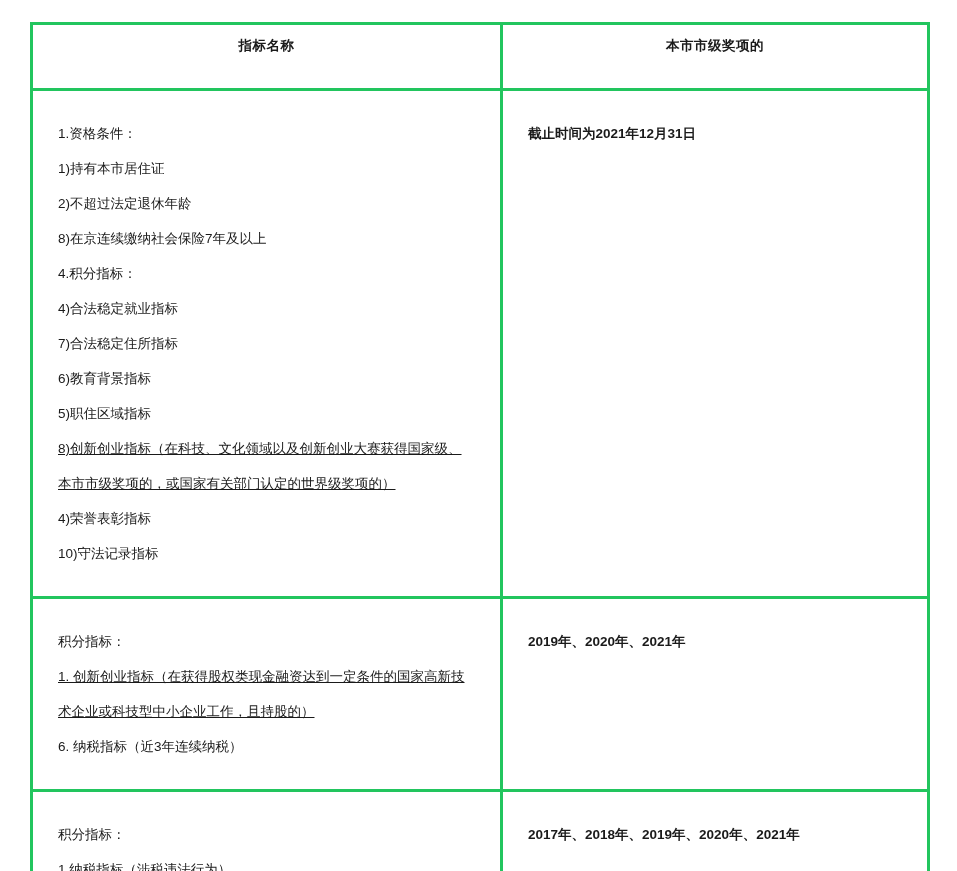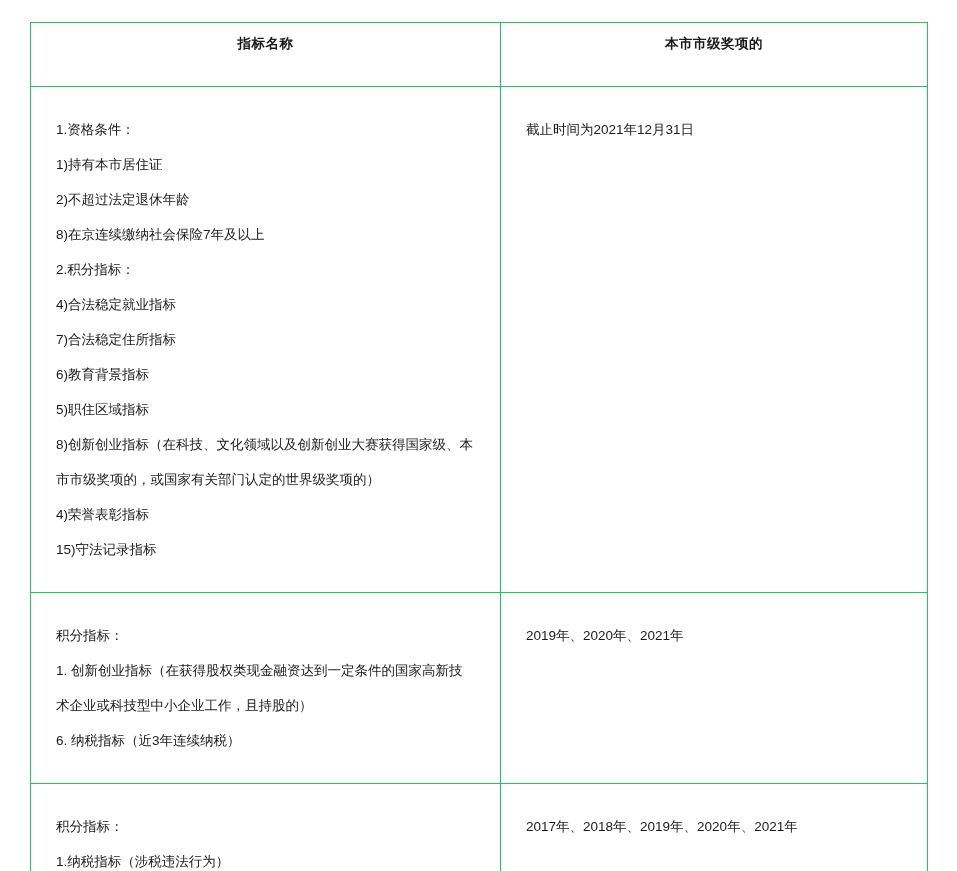--- a/index.html
+++ b/index.html
@@ -22,21 +22,21 @@
     padding: 22px 30px 0 30px;
   }
   table.spec-table {
     width: 897px;
     border-collapse: collapse;
     table-layout: fixed;
     font-size: 13.5px;
   }
   table.spec-table th,
   table.spec-table td {
-    border: 1px solid #22c55e;
+    border: 3px solid #22c55e;
     vertical-align: top;
     padding: 12px;
   }
   table.spec-table col.col-name { width: 470px; }
   table.spec-table col.col-time { width: 427px; }
 
   thead th {
     height: 39px;
     text-align: center;
     vertical-align: middle;
@@ -47,28 +47,30 @@
   }
 
   .cell-pad {
     padding: 13px 14px 13px 13px;
   }
   td.time-cell {
     vertical-align: middle;
   }
   td.time-cell .cell-pad {
     padding-left: 13px;
+    font-weight: bold;
   }
   .line {
     line-height: 35px;
     white-space: nowrap;
   }
   .line.wrap {
     white-space: normal;
     line-height: 35px;
+    text-decoration: underline;
   }
   .row-small .cell-pad {
     padding-top: 8px;
     padding-bottom: 8px;
   }
   .row-small .line {
     line-height: 20px;
   }
   .vmid {
     vertical-align: middle;
@@ -91,28 +93,28 @@
     </thead>
     <tbody>
 
       <tr>
         <td>
           <div class="cell-pad">
             <div class="line">1.资格条件：</div>
             <div class="line">1)持有本市居住证</div>
             <div class="line">2)不超过法定退休年龄</div>
             <div class="line">8)在京连续缴纳社会保险7年及以上</div>
-            <div class="line">2.积分指标：</div>
+            <div class="line">4.积分指标：</div>
             <div class="line">4)合法稳定就业指标</div>
             <div class="line">7)合法稳定住所指标</div>
             <div class="line">6)教育背景指标</div>
             <div class="line">5)职住区域指标</div>
             <div class="line wrap">8)创新创业指标（在科技、文化领域以及创新创业大赛获得国家级、本市市级奖项的，或国家有关部门认定的世界级奖项的）</div>
             <div class="line">4)荣誉表彰指标</div>
-            <div class="line">15)守法记录指标</div>
+            <div class="line">10)守法记录指标</div>
           </div>
         </td>
         <td class="time-cell">
           <div class="cell-pad">
             <div class="line">截止时间为2021年12月31日</div>
           </div>
         </td>
       </tr>
 
 

